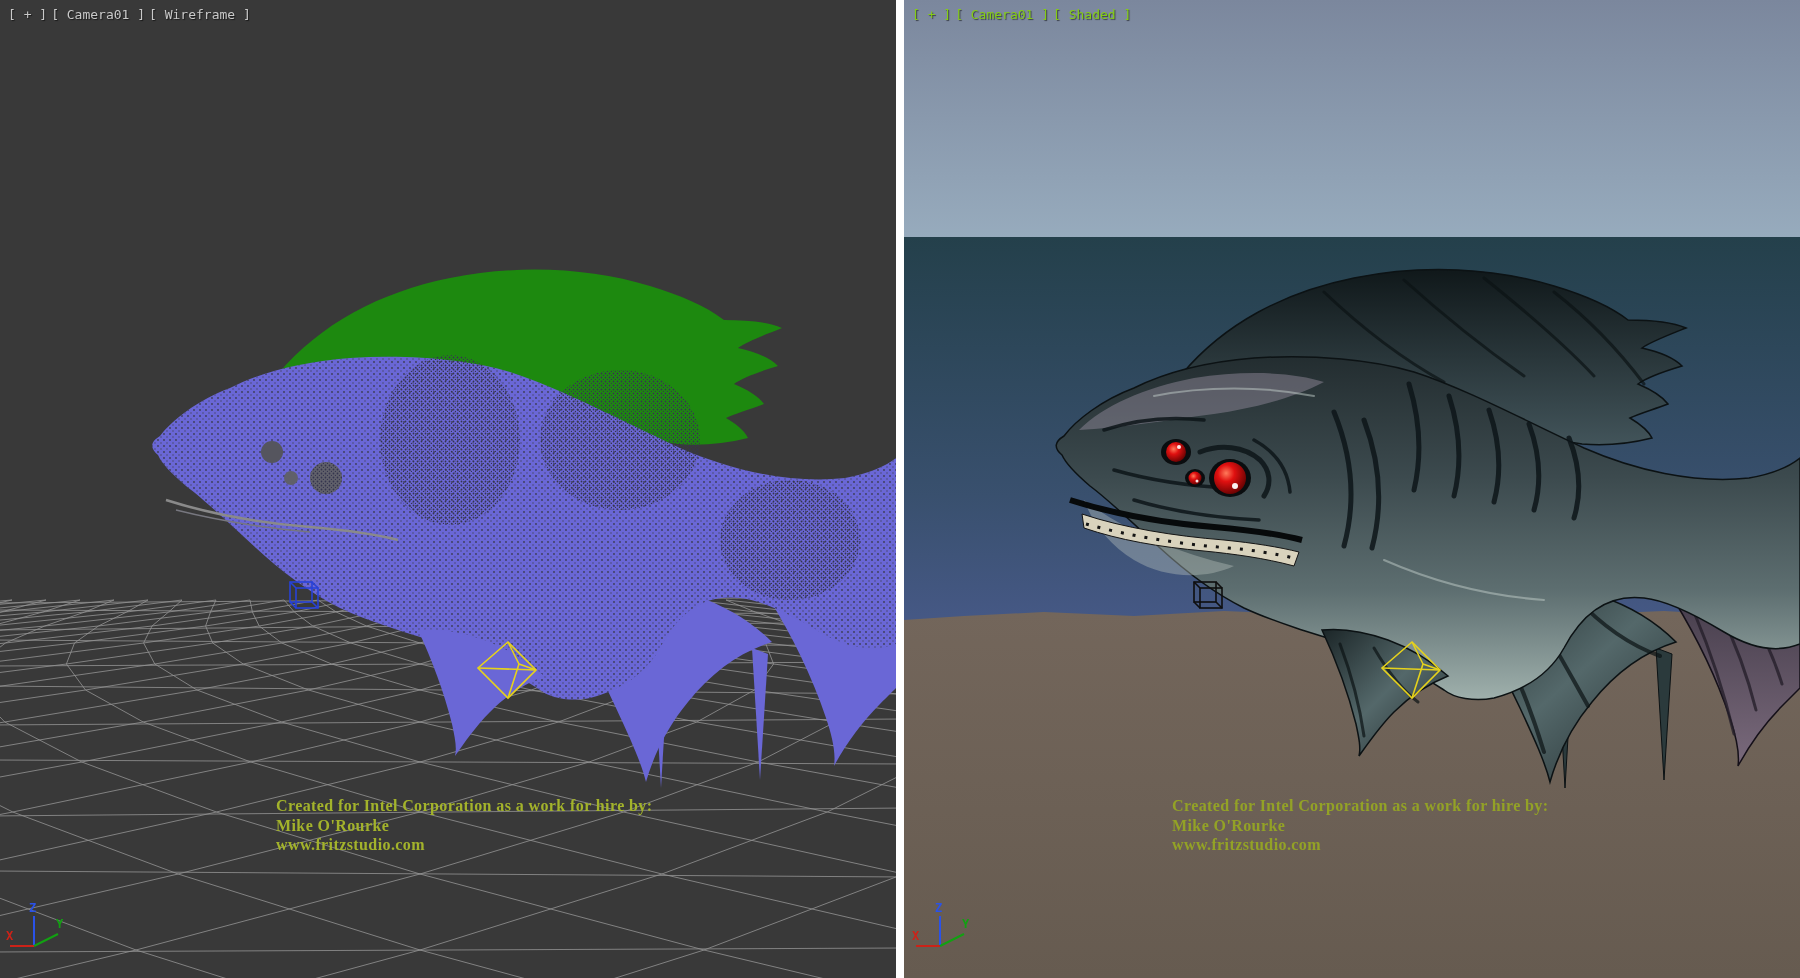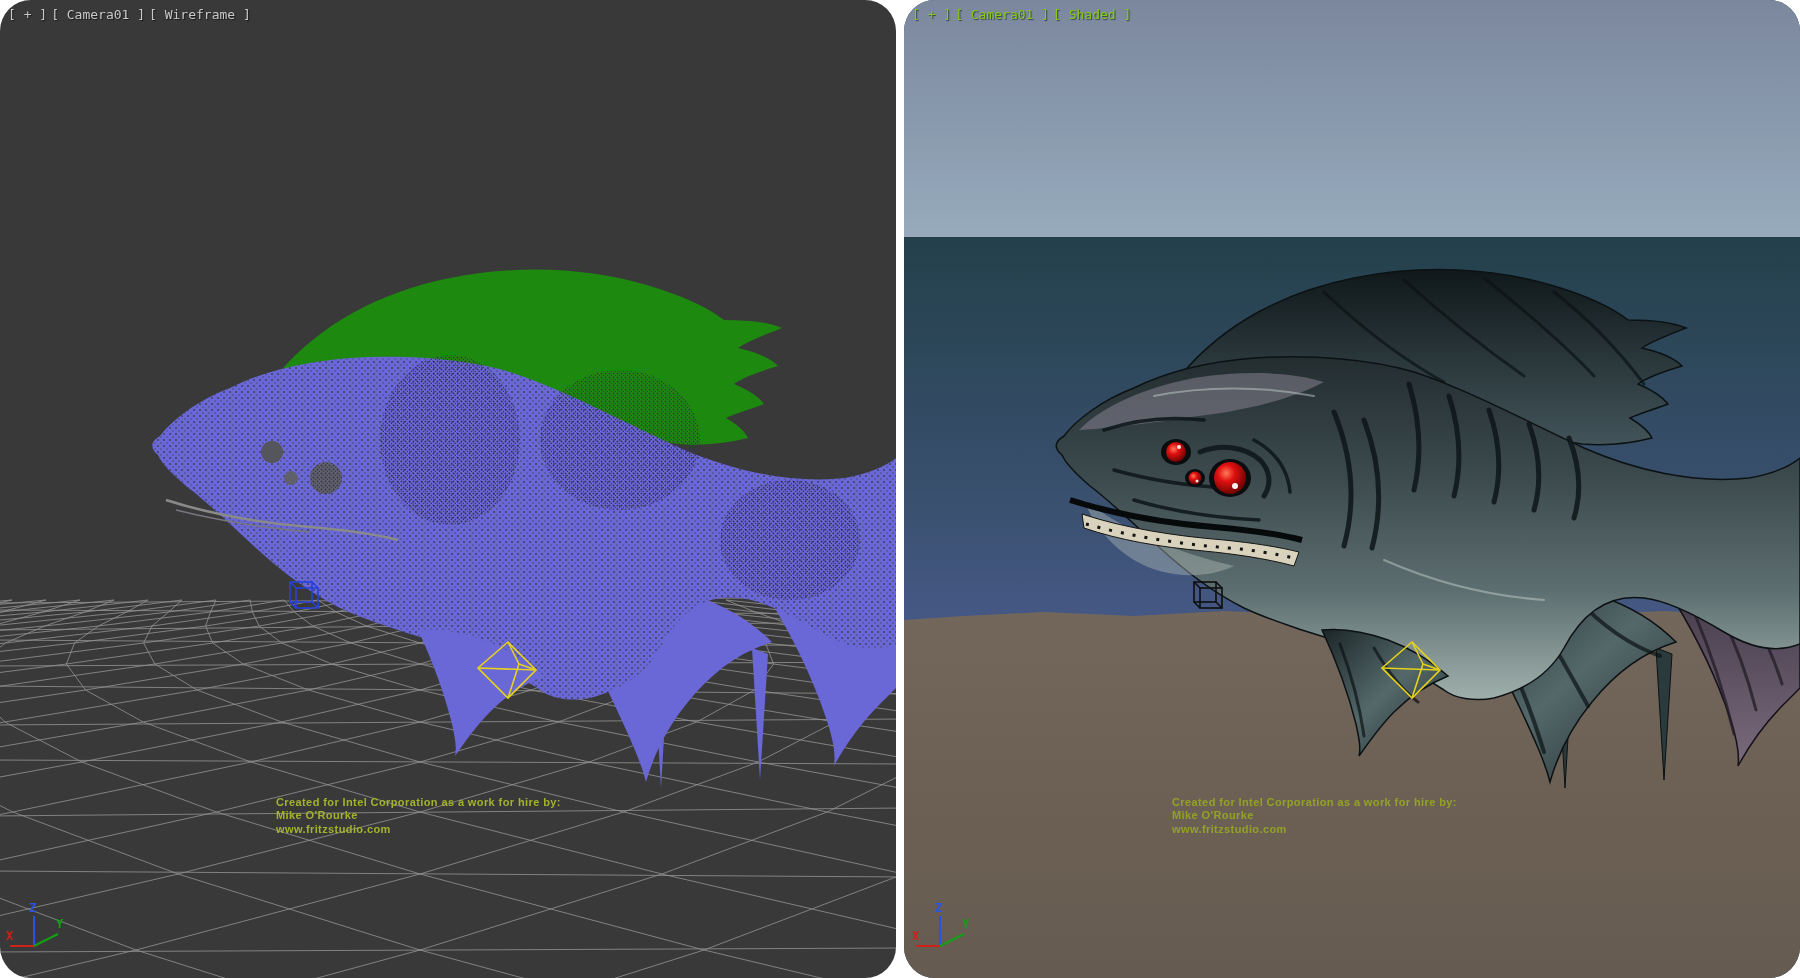--- a/index.html
+++ b/index.html
@@ -1,32 +1,32 @@
 <!DOCTYPE html>
 <html><head>
 <meta charset="utf-8">
 <style>
   * { margin:0; padding:0; box-sizing:border-box; }
   html,body { width:1800px; height:978px; overflow:hidden; background:#ffffff; }
   #stage { position:relative; width:1800px; height:978px; background:#ffffff;
            font-family:"DejaVu Sans", sans-serif; }
-  .viewport { position:absolute; top:0; height:978px; width:896px; overflow:hidden;border-radius:31px; }
+  .viewport { position:absolute; top:0; height:978px; width:896px; overflow:hidden; }
   #vp-left  { left:0;   background:#393939; }
   #vp-right { left:904px; background:#2b4050; }
   #divider  { position:absolute; left:896px; top:0; width:8px; height:978px; background:#ffffff; }
   .scene-svg { position:absolute; left:0; top:0; width:896px; height:978px; }
   .vp-label { position:absolute; left:8px; top:7px; z-index:10;
               font-family:"DejaVu Sans Mono", monospace; font-size:13px;
               letter-spacing:0px; white-space:pre; cursor:default;
               text-shadow:1px 1px 1px rgba(0,0,0,.55); }
   #vp-left  .vp-label { color:#c9c9c9; }
   #vp-right .vp-label { color:#84cc16; }
   .vp-label span { margin-right:4px; }
-  .annotation { position:absolute; z-index:9; font-family:Liberation Sans, sans-serif;
-                font-size:11px; font-weight:bold; line-height:1.22; letter-spacing:.4px; }
+  .annotation { position:absolute; z-index:9; font-family:Liberation Serif, serif;
+                font-size:16px; font-weight:bold; line-height:1.22; letter-spacing:.4px; }
   #vp-left  .annotation { left:276px; top:796px; color:#a3b32b; }
   #vp-right .annotation { left:268px; top:796px; color:#93a226; }
   .grid-lines line { stroke:#949494; stroke-width:1; opacity:.8; }
   .axis-label { font-family:"DejaVu Sans Mono", monospace; font-size:12px; font-weight:bold; }
   .fold { fill:none; stroke:#0d1519; stroke-linecap:round; opacity:.85; }
   .hilite { fill:none; stroke:#c2cdc9; stroke-linecap:round; opacity:.5; }
   .finstreak { fill:none; stroke:#0b1214; stroke-linecap:round; opacity:.7; }
   .tailstripe { fill:none; stroke:#251f2b; stroke-linecap:round; opacity:.8; }
 </style>
 </head>

